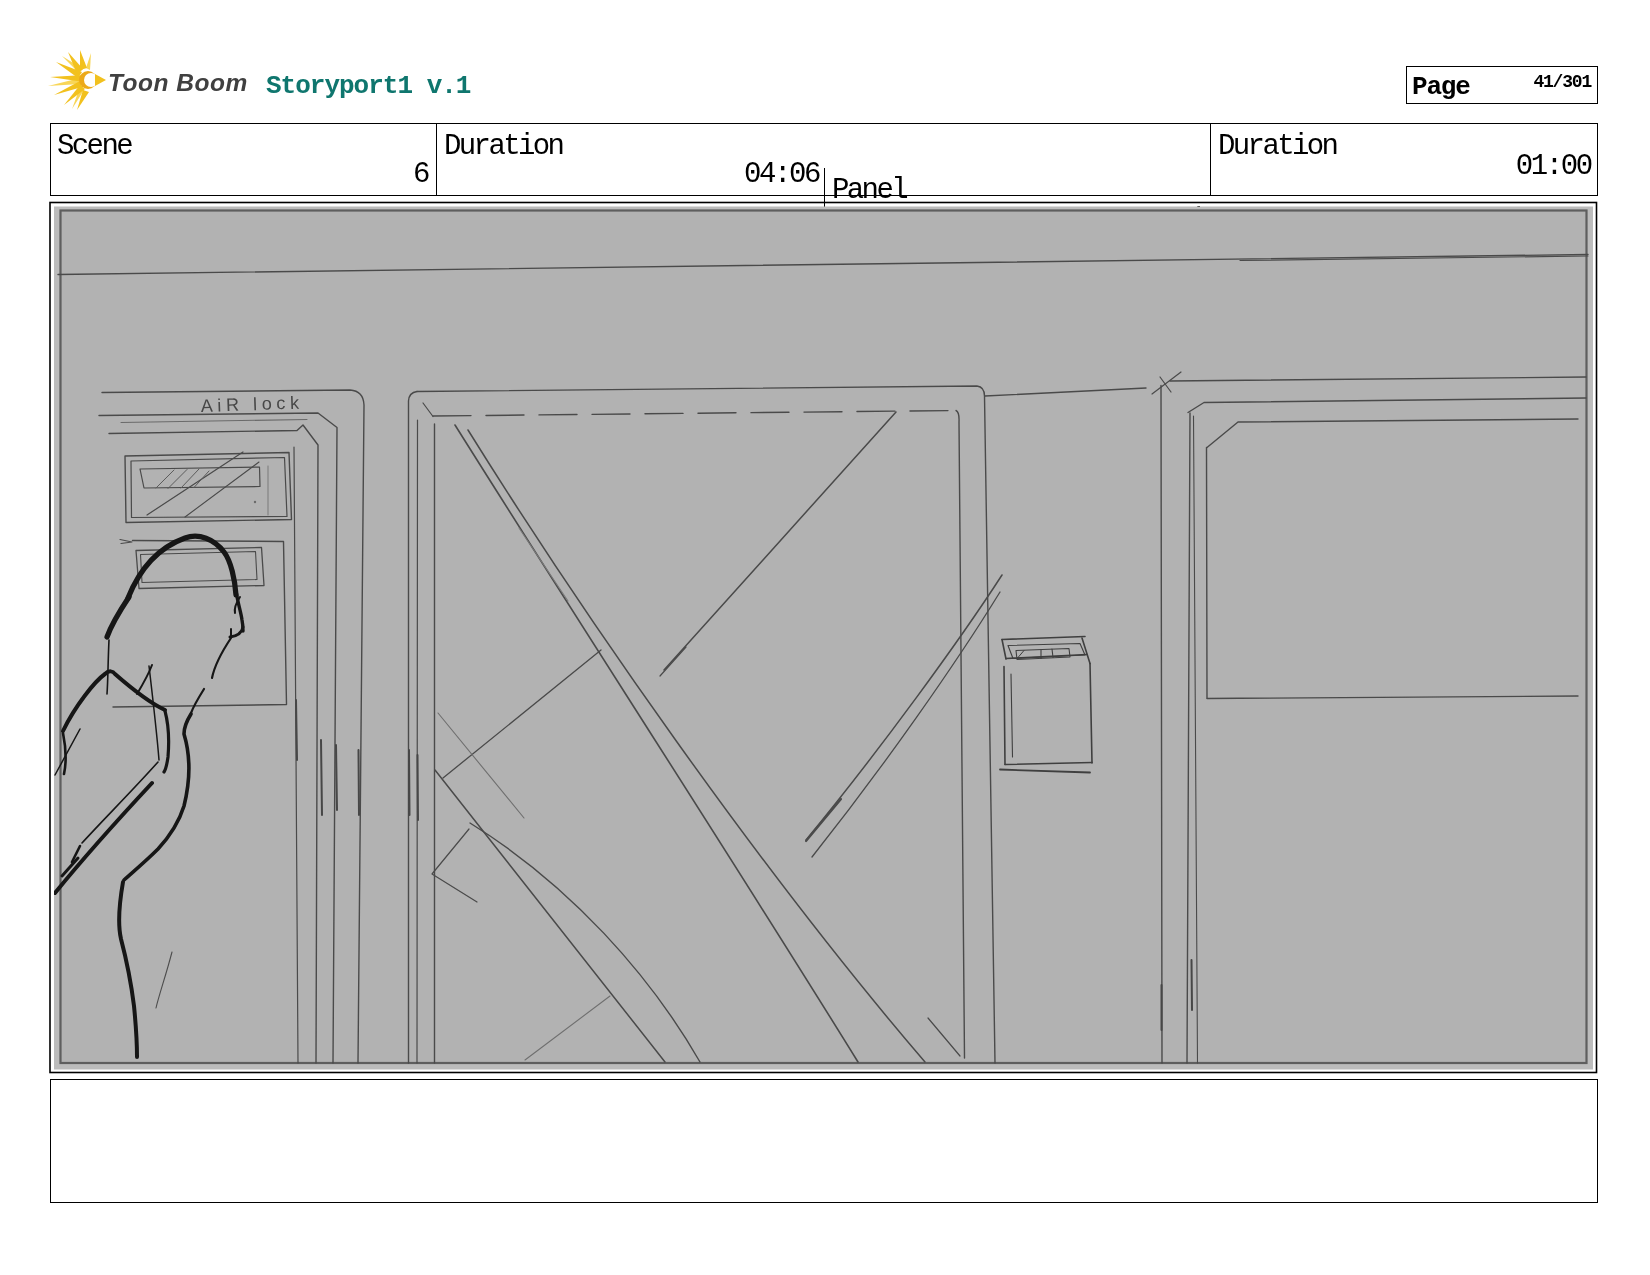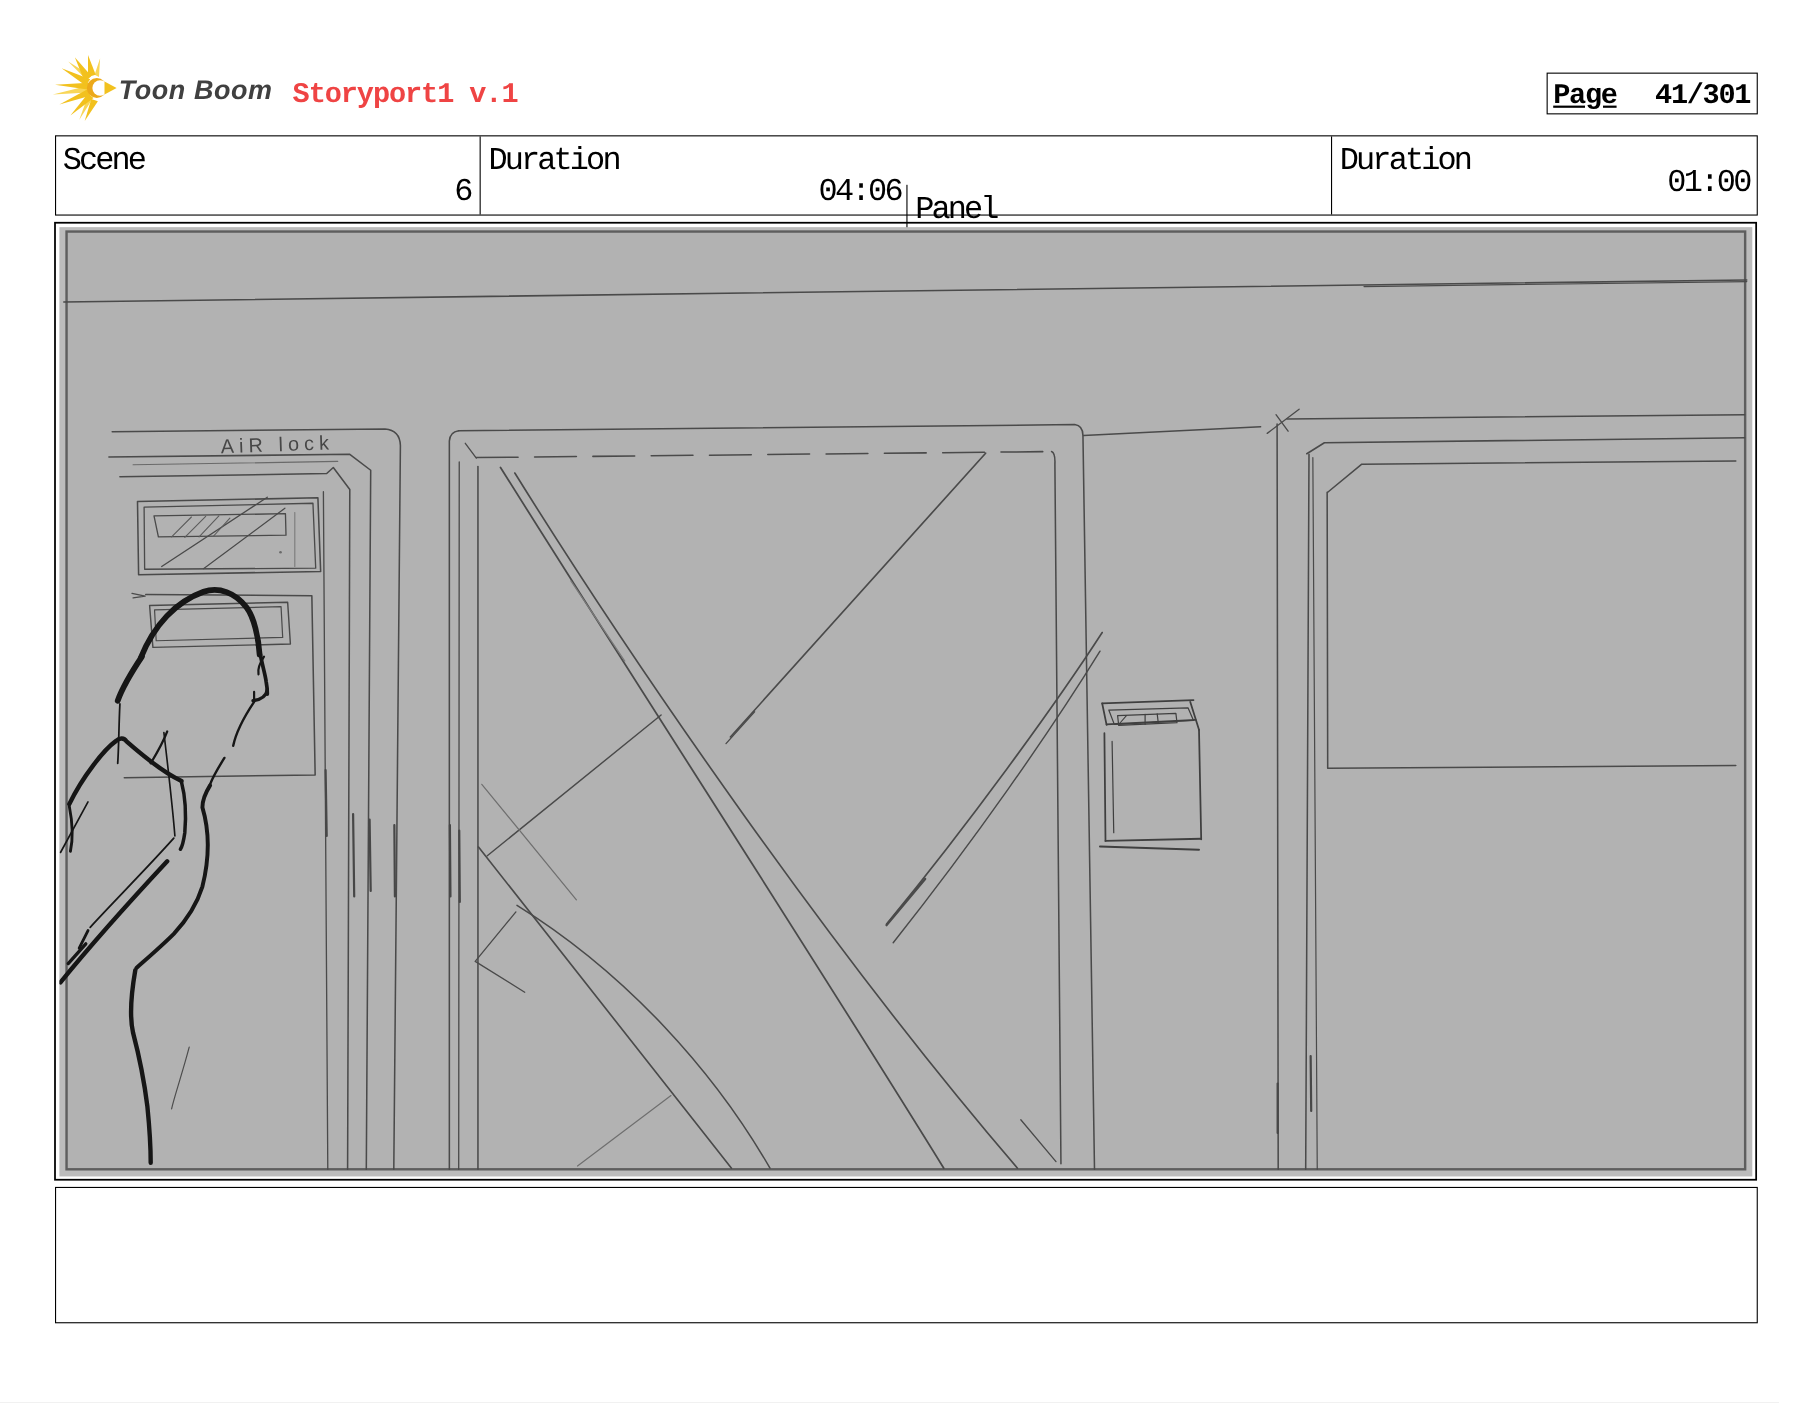--- a/index.html
+++ b/index.html
@@ -28,25 +28,25 @@
       <polygon points="31,62 37,42 43,44" fill="#f2c11e"></polygon>
       <circle cx="42" cy="32" r="9" fill="#eca91a"></circle>
       <circle cx="45" cy="32" r="7" fill="#ffffff"></circle>
       <polygon points="49,26 60,32 49,38" fill="#f2c11e"></polygon>
     </g>
   </svg>
 
   <div class="abs" style="left:108px;top:69px;width:150px;font-family:'Liberation Sans',sans-serif;
        font-style:italic;font-weight:bold;font-size:24.5px;color:#404040;letter-spacing:0.5px;">Toon&nbsp;Boom</div>
 
-  <div class="abs" style="left:266px;top:71px;font-weight:bold;font-size:26px;letter-spacing:-1.0px;color:#ef4444;">Storyport1&nbsp;v.1</div>
+  <div class="abs" style="left:266px;top:71px;font-weight:bold;font-size:26px;letter-spacing:-1.0px;color:#0f766e;">Storyport1&nbsp;v.1</div>
 
   <div class="abs" style="left:1406px;top:66px;width:190px;height:36px;border:1.4px solid #000;">
-    <span class="abs" style="left:5px;top:5px;font-weight:bold;font-size:26px;letter-spacing:-1.2px;text-decoration:underline;">Page</span>
-    <span class="abs" style="right:6px;top:5px;font-weight:bold;font-size:26px;letter-spacing:-1.2px;">41/301</span>
+    <span class="abs" style="left:5px;top:5px;font-weight:bold;font-size:26px;letter-spacing:-1.2px;">Page</span>
+    <span class="abs" style="right:6px;top:5px;font-weight:bold;font-size:18px;letter-spacing:-1.2px;">41/301</span>
   </div>
 
   <div class="abs" style="left:50px;top:123px;width:1546px;height:71px;border:1.3px solid #000;">
 
     <div class="abs" style="left:0;top:0;width:385px;height:71px;">
       <span class="cell-label abs" style="left:6px;top:5.5px;">Scene</span>
       <span class="cell-value abs" style="right:8px;bottom:4px;">6</span>
     </div>
 
     <div class="abs" style="left:385px;top:0;width:388px;height:71px;border-left:1.3px solid #000;">

